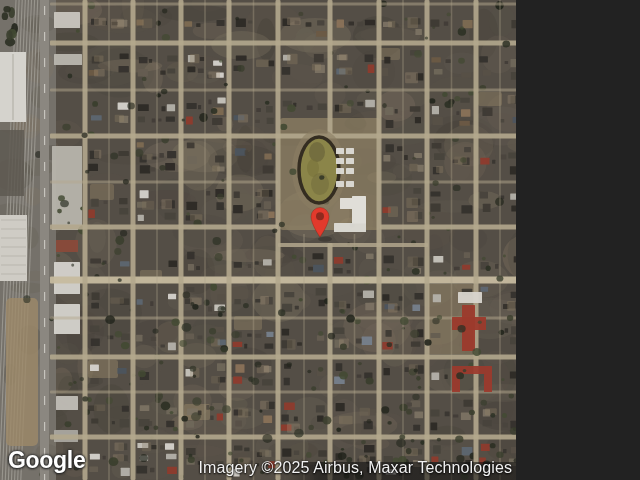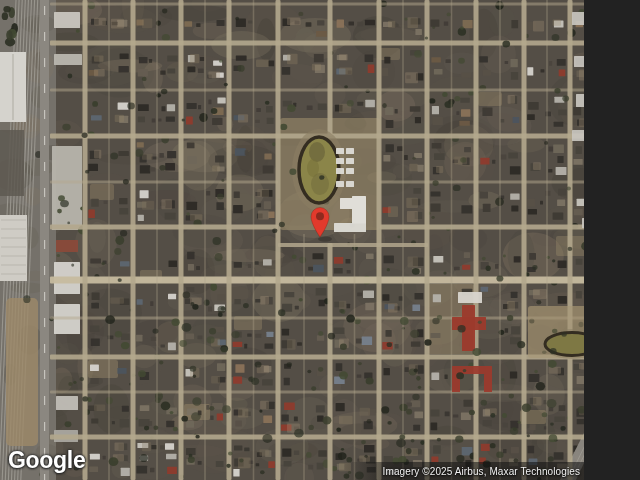--- a/index.html
+++ b/index.html
@@ -1,35 +1,35 @@
 <!DOCTYPE html>
 <html><head>
 <meta charset="utf-8">
 <style>
   html,body{margin:0;padding:0;background:#222;}
   #stage{
-    position:relative;width:584px;height:480px;overflow:hidden;
+    position:relative;width:516px;height:480px;overflow:hidden;
     background:#544e46;font-family:"Liberation Sans",sans-serif;
     cursor:grab;
   }
   #map-svg{position:absolute;left:0;top:0;width:640px;height:480px;display:block;}
   #marker{position:absolute;width:24px;height:34px;z-index:5;}
   #scrim{
     position:absolute;right:0;bottom:0;width:240px;height:18px;z-index:6;
     background:linear-gradient(to left, rgba(15,15,15,.55) 0%, rgba(15,15,15,.55) 82%, rgba(15,15,15,0) 100%);
   }
   #google-logo{
     position:absolute;left:8px;bottom:6px;z-index:7;
     color:#fff;font-size:23px;font-weight:700;letter-spacing:-0.3px;
     text-shadow:0 0 3px rgba(40,40,40,.9),0 1px 2px rgba(40,40,40,.9),1px 0 2px rgba(40,40,40,.7),-1px 0 2px rgba(40,40,40,.7);
     user-select:none;
   }
   #attribution{
     position:absolute;right:4px;bottom:3px;z-index:7;
-    color:#f2f2f2;font-size:10px;letter-spacing:0.1px;
+    color:#f2f2f2;font-size:16px;letter-spacing:0.1px;
     text-shadow:0 1px 2px rgba(0,0,0,.9),0 0 2px rgba(0,0,0,.8);
     white-space:nowrap;user-select:none;
   }
 </style>
 </head>
 <body>
 
 <div id="stage">
 
   <svg id="map-svg" viewBox="0 0 640 480">

